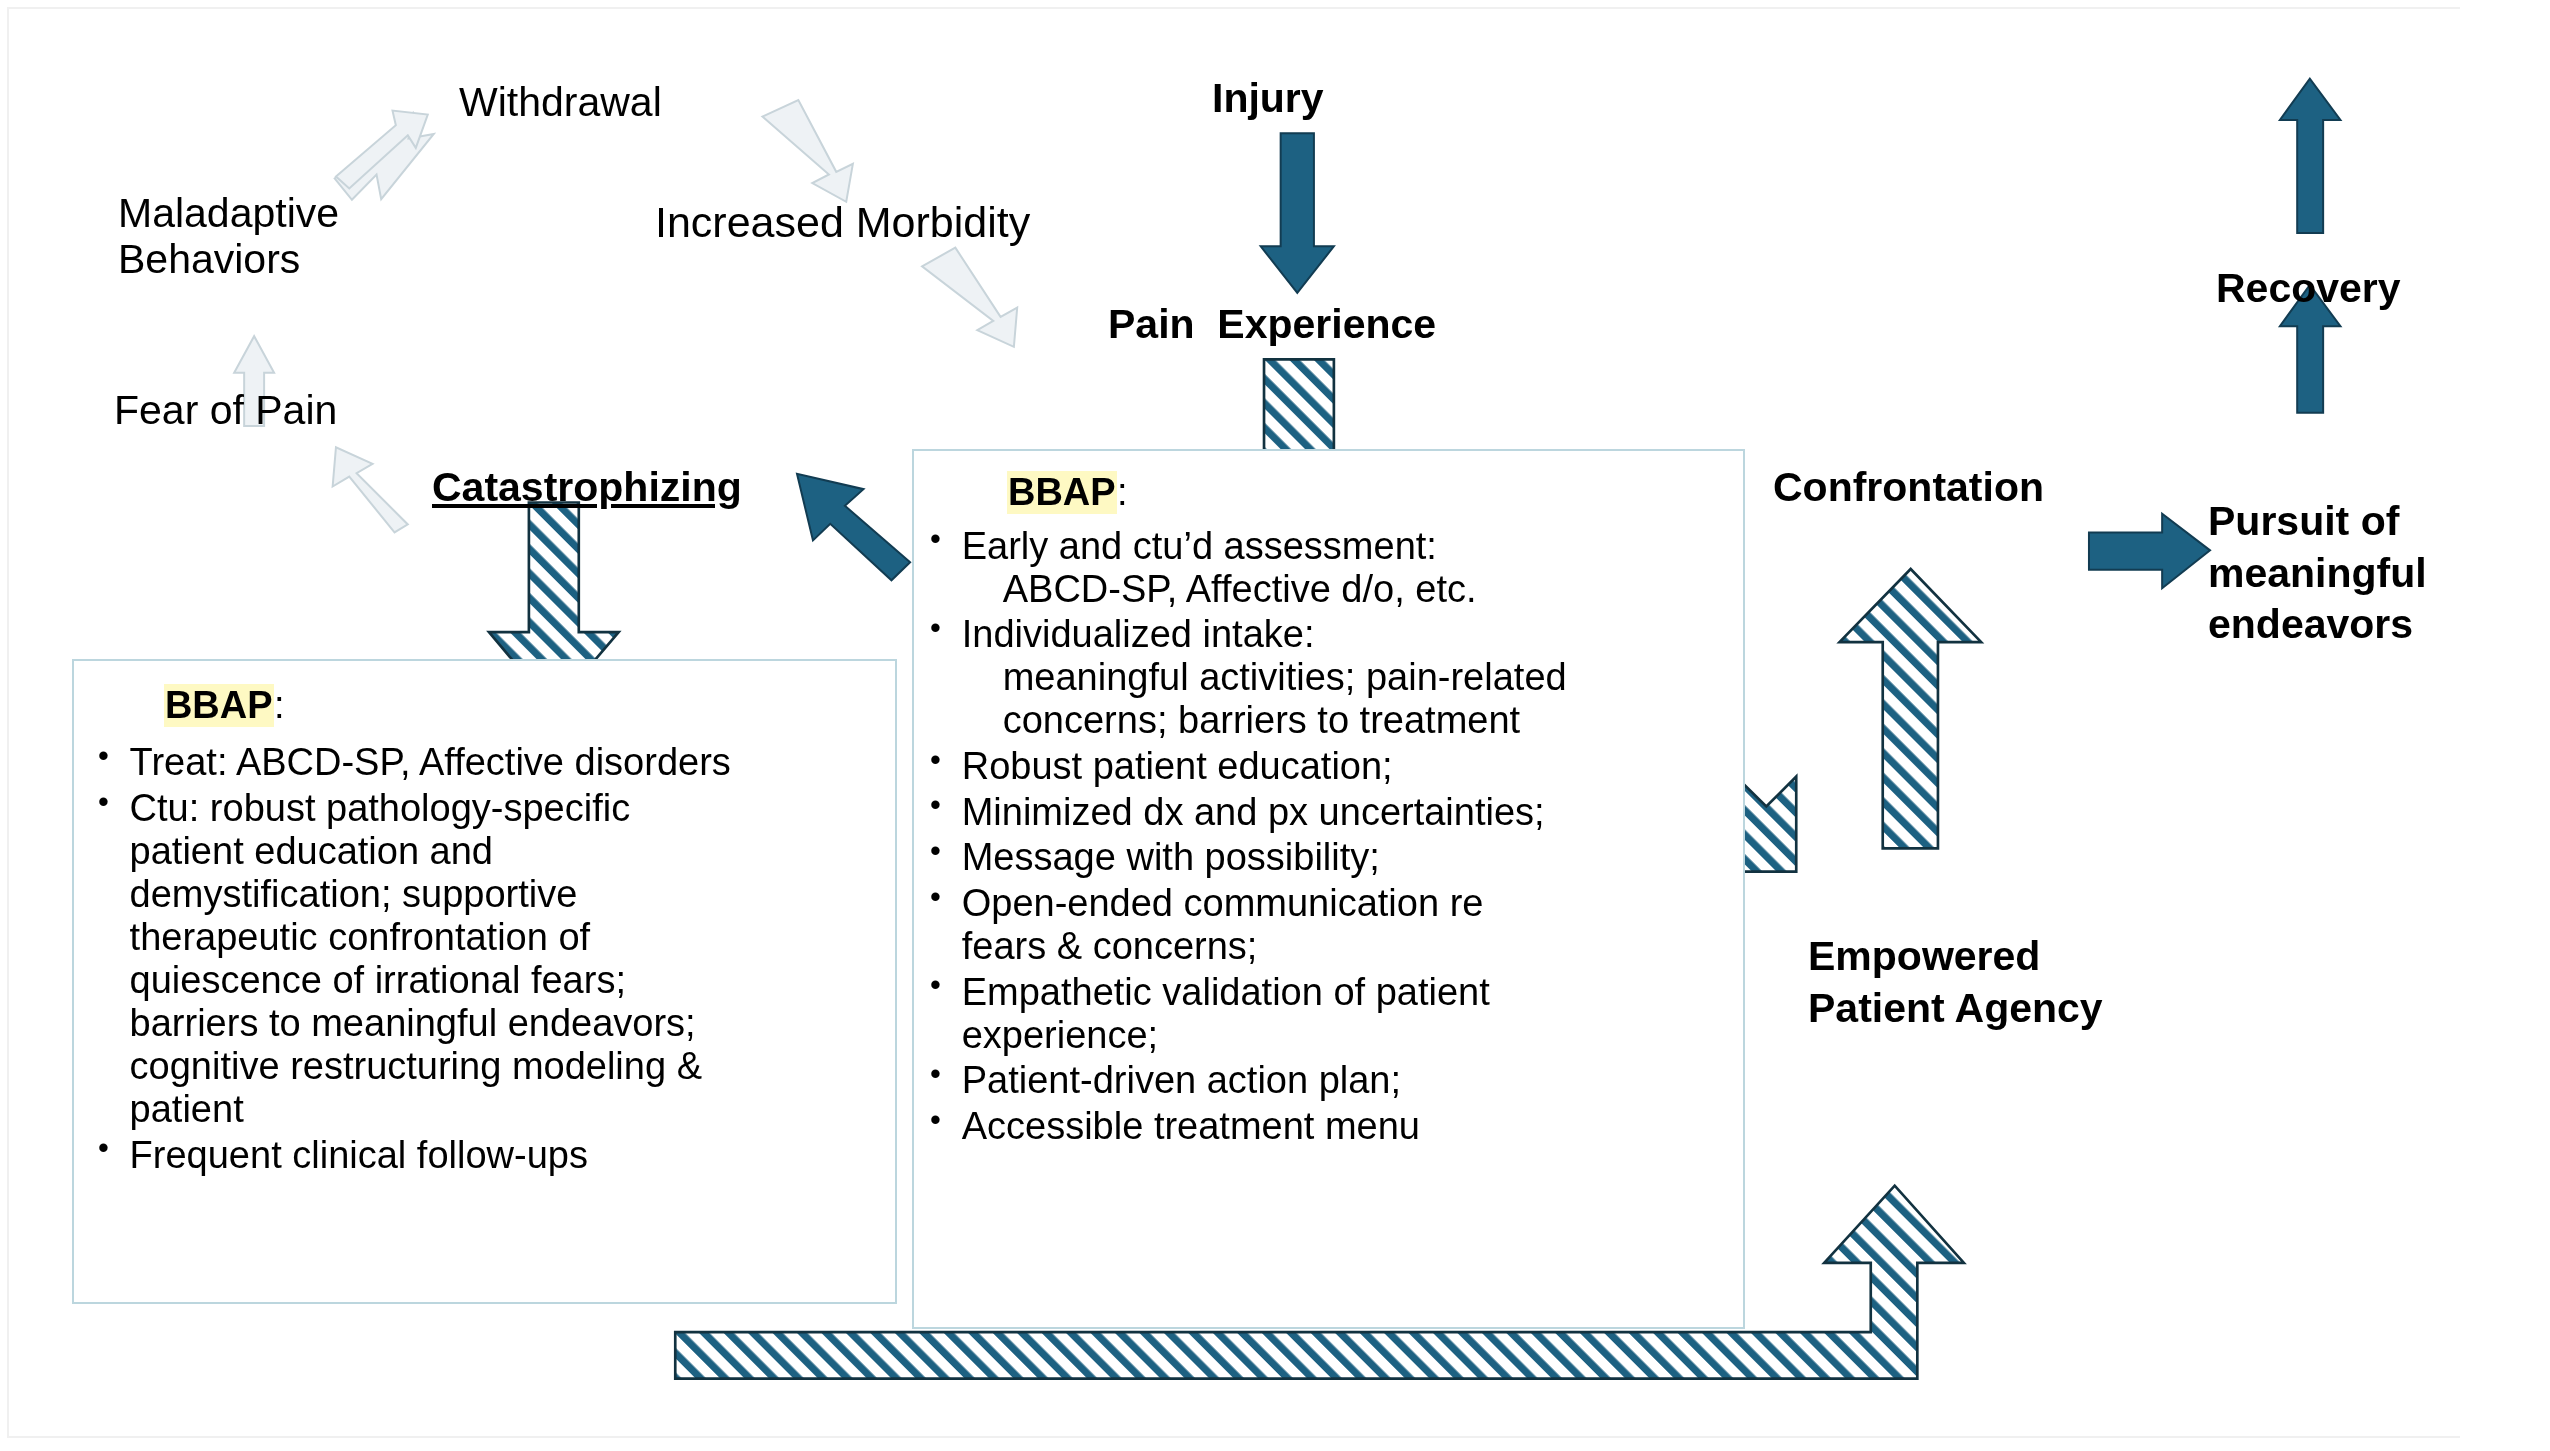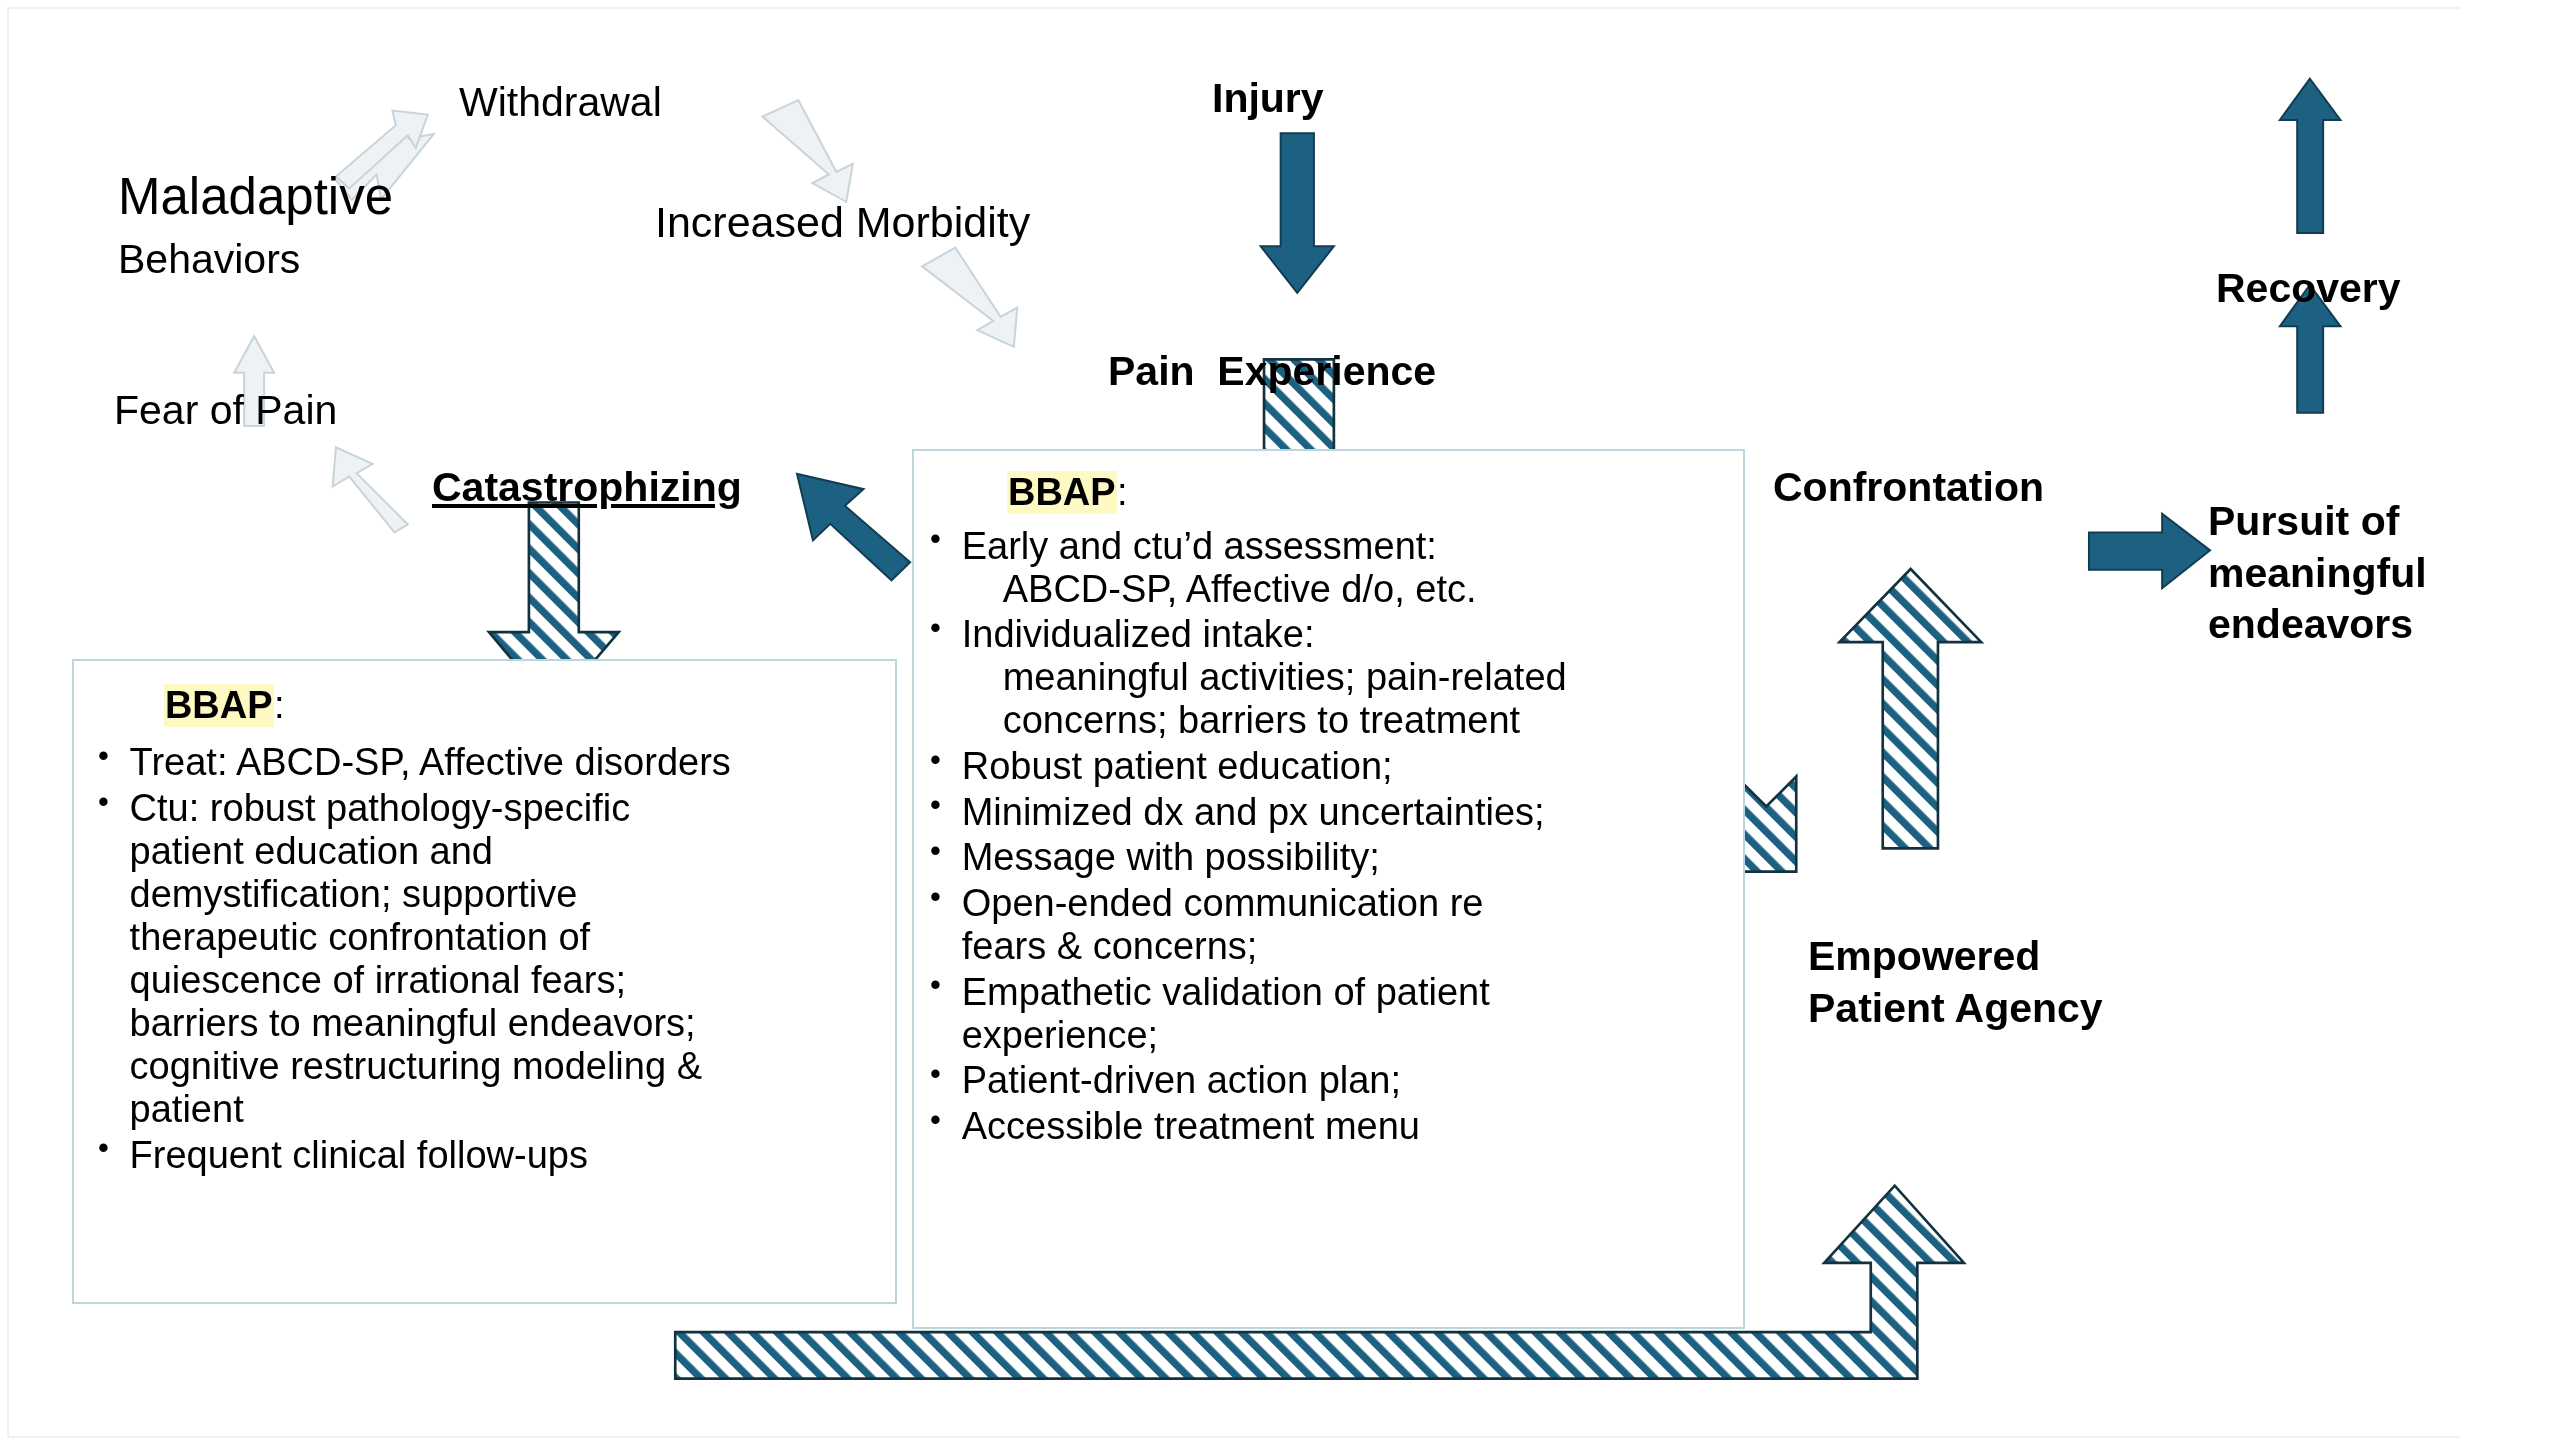--- a/index.html
+++ b/index.html
@@ -116,30 +116,30 @@
 
     <g>
       <path class="hatch" fill="url(#hatchPat)" d="M1015 2002 L2882 2002 L2882 1828 L2952 1828 L2848 1712 L2742 1828 L2812 1828 L2812 1932 L1015 1932 Z" transform="translate(0,70)"></path>
     </g>
   </svg>
 
   <div class="lbl" style="left:459px;top:77px;font-size:41px;">Withdrawal</div>
 
   <div class="lbl" style="left:655px;top:196px;font-size:43px;">Increased Morbidity</div>
 
-  <div class="lbl" style="left:118px;top:166px;font-size:51px;">Maladaptive</div>
+  <div class="lbl" style="left:118px;top:188px;font-size:41px;">Maladaptive</div>
   <div class="lbl" style="left:118px;top:234px;font-size:41px;">Behaviors</div>
 
   <div class="lbl" style="left:114px;top:385px;font-size:41px;">Fear of Pain</div>
 
   <div class="lbl b" style="left:432px;top:462px;font-size:41px;text-decoration:underline;">Catastrophizing</div>
 
   <div class="lbl b" style="left:1212px;top:73px;font-size:41px;">Injury</div>
 
-  <div class="lbl b" style="left:1108px;top:299px;font-size:41px;margin-top:47px;">Pain  Experience</div>
+  <div class="lbl b" style="left:1108px;top:299px;font-size:41px;">Pain  Experience</div>
 
   <div class="lbl b" style="left:1773px;top:462px;font-size:41px;">Confrontation</div>
 
   <div class="lbl b" style="left:1808px;top:931px;font-size:41px;">Empowered</div>
   <div class="lbl b" style="left:1808px;top:983px;font-size:41px;">Patient Agency</div>
 
   <div class="lbl b" style="left:2216px;top:263px;font-size:41px;">Recovery</div>
 
   <div class="lbl b" style="left:2208px;top:496px;font-size:41px;">Pursuit of</div>
   <div class="lbl b" style="left:2208px;top:548px;font-size:41px;">meaningful</div>

